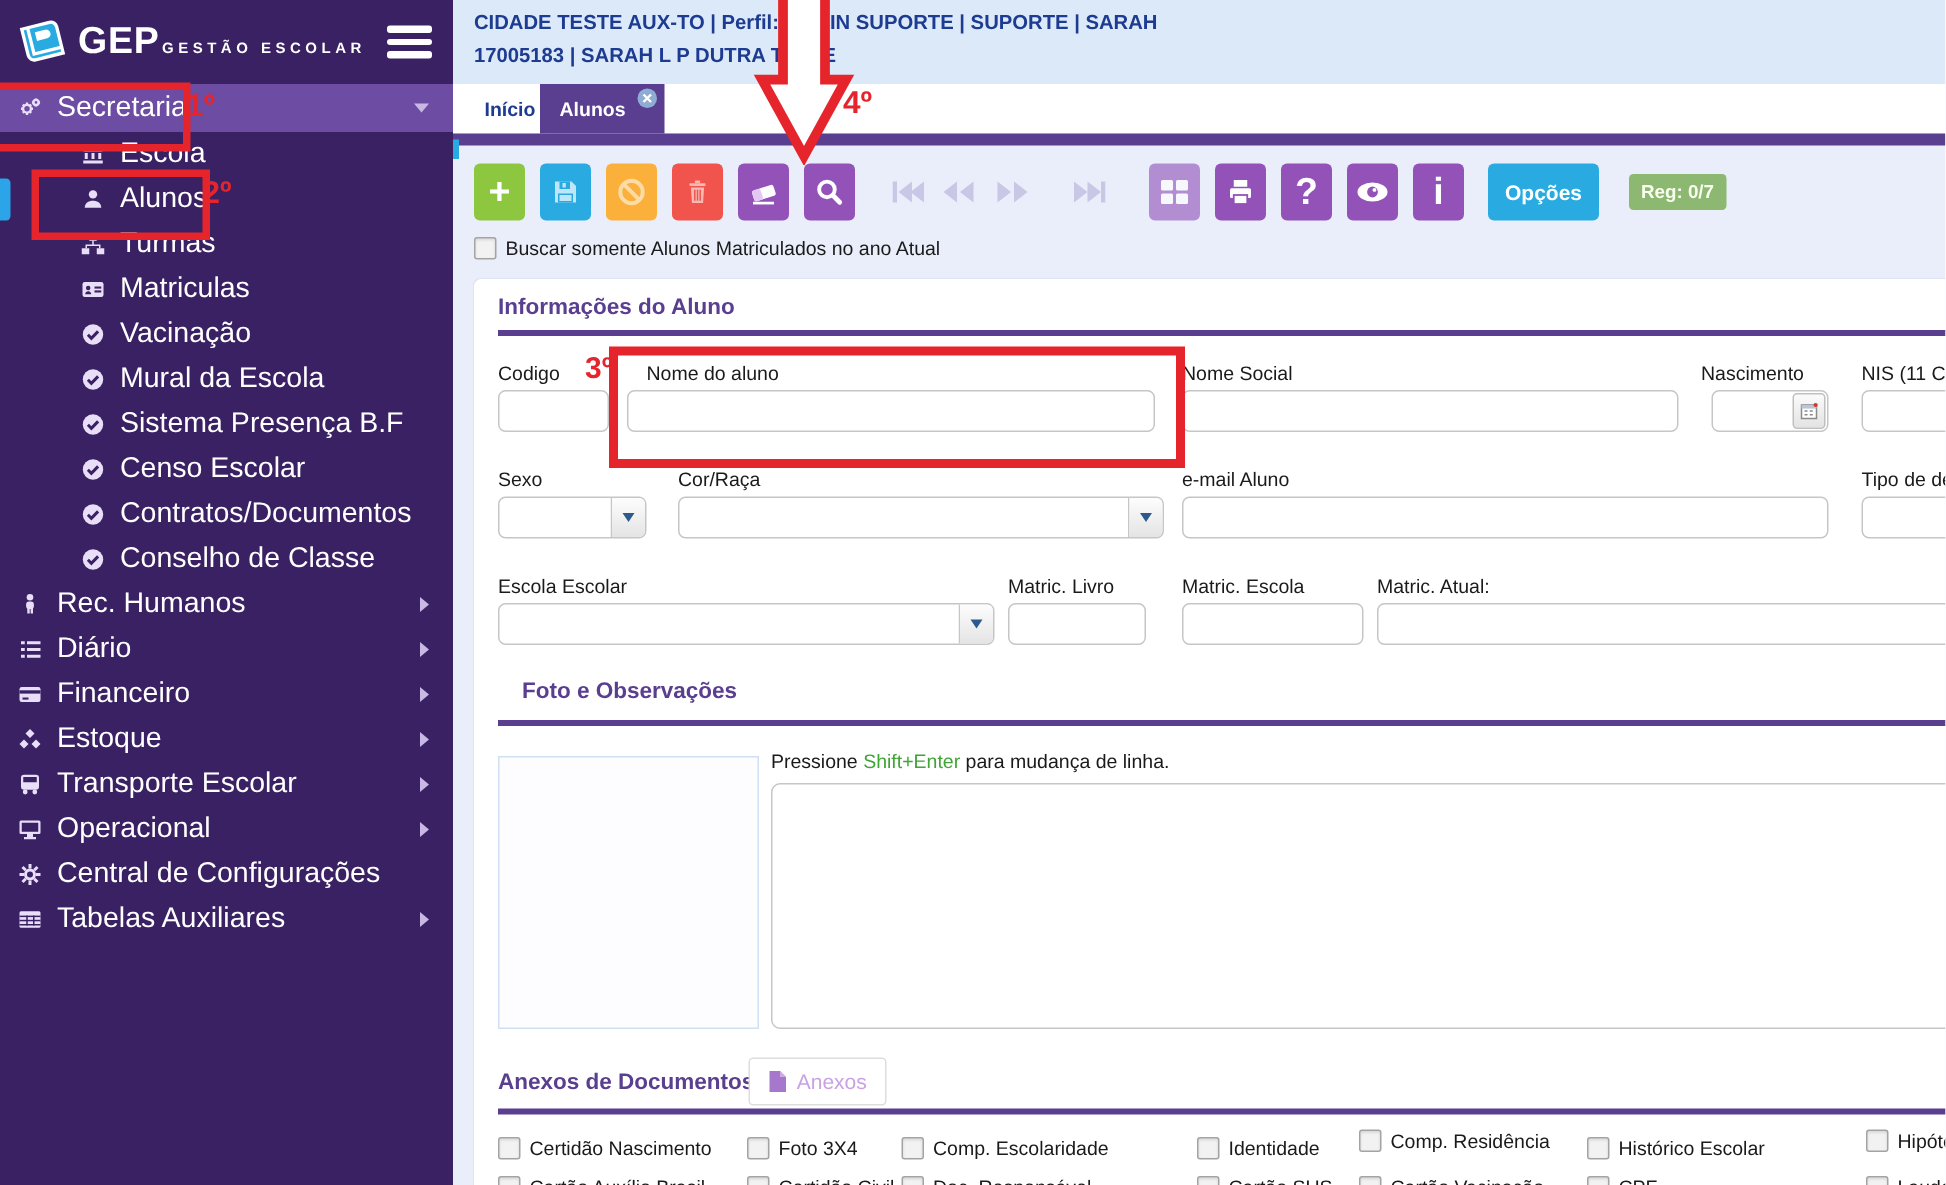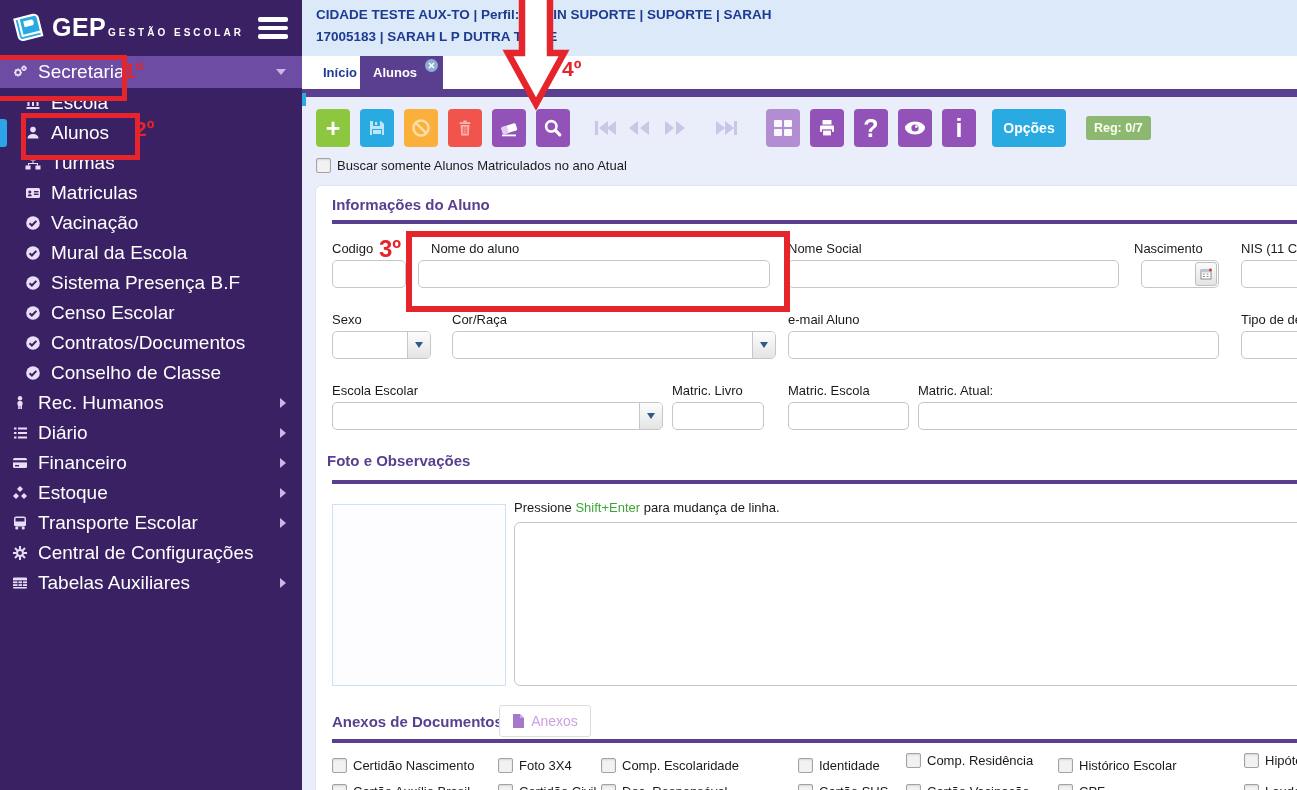--- a/index.html
+++ b/index.html
@@ -11,21 +11,21 @@
   .logo-bar{position:relative;height:56px;}
   .logo-ic{position:absolute;left:8px;top:7px;}
   .brand{position:absolute;left:52px;top:13px;font-size:25px;font-weight:bold;color:#fff;letter-spacing:.5px;}
   .brand-sub{position:absolute;left:108px;top:27px;font-size:10px;color:#fff;letter-spacing:3px;font-weight:bold;}
   .hamb{position:absolute;right:14px;top:17px;width:30px;height:22px;cursor:pointer;}
   .hamb span{display:block;height:4.5px;background:#fff;border-radius:2px;margin-bottom:4px;}
   .menu{position:absolute;top:56px;left:0;width:302px;}
   .mi{display:flex;align-items:center;height:30px;color:#fff;font-size:19px;position:relative;cursor:pointer;}
   .mi.head{height:32px;background:#6d4da3;}
   .mi.l0{padding-left:10px;}
-  .mi.l1{padding-left:23px;}
+  .mi.l1{padding-left:52px;}
   .mi .ic{width:19px;margin-right:9px;display:flex;justify-content:center;align-items:center;}
   .isvg{width:16px;height:16px;fill:#e8def7;}
   .caret-down{position:absolute;right:16px;width:0;height:0;border-left:5px solid transparent;border-right:5px solid transparent;border-top:6px solid #c9b7e6;}
   .sub-arrow{position:absolute;right:16px;width:0;height:0;border-top:5px solid transparent;border-bottom:5px solid transparent;border-left:6px solid #c9b7e6;}
   .selbar{position:absolute;left:0;top:1px;width:7px;height:28px;background:#2ba4e8;border-radius:0 3px 3px 0;}
 
   
   .top-header{position:absolute;left:302px;top:0;width:995px;height:56px;background:#dce9f8;}
   .hline{position:absolute;left:14px;font-size:13.5px;font-weight:bold;color:#1d3b90;white-space:nowrap;}
   .hline.l1{top:7px;} .hline.l2{top:29px;}
@@ -292,20 +292,32 @@
               <rect x="2" y="1.5" width="12" height="10" rx="2"></rect>
               <rect x="3.5" y="3" width="9" height="3.5" fill="#3a2163"></rect>
               <circle cx="4.8" cy="13" r="1.6"></circle>
               <circle cx="11.2" cy="13" r="1.6"></circle>
             </svg>
         </span>
         <span>Transporte Escolar</span>
         <i class="sub-arrow"></i>
       </div>
 
+      <div class="mi l0">
+        <span class="ic">
+          <svg class="isvg" viewBox="0 0 16 16">
+              <rect x="1" y="2" width="14" height="9" rx="1"></rect>
+              <rect x="2.5" y="3.5" width="11" height="6" fill="#3a2163"></rect>
+              <rect x="6" y="11" width="4" height="2"></rect>
+              <rect x="4" y="13" width="8" height="1.5"></rect>
+            </svg>
+        </span>
+        <span>Operacional</span>
+        <i class="sub-arrow"></i>
+      </div>
 
       <div class="mi l0">
         <span class="ic">
           <svg class="isvg" viewBox="0 0 16 16">
               <g stroke="#e8def7" stroke-width="2" fill="none">
                 <circle cx="8" cy="8" r="3"></circle>
                 <path d="M8 1v3M8 12v3M1 8h3M12 8h3M3 3l2.2 2.2M10.8 10.8L13 13M3 13l2.2-2.2M10.8 5.2L13 3"></path>
               </g>
             </svg>
         </span>
@@ -509,21 +521,21 @@
           <i></i>
         </span>
       </div>
     <div class="flabel" style="left:356px;top:197px;">Matric. Livro</div>
     <input class="inp" style="left: 356px; top: 216px; width: 92px;" value="">
     <div class="flabel" style="left:472px;top:197px;">Matric. Escola</div>
     <input class="inp" style="left: 472px; top: 216px; width: 121px;" value="">
     <div class="flabel" style="left:602px;top:197px;">Matric. Atual:</div>
     <input class="inp" style="left: 602px; top: 216px; width: 420px;" value="">
 
-    <div class="sect" style="left:11px;top:266px;">Foto e Observações</div>
+    <div class="sect" style="left:32px;top:266px;">Foto e Observações</div>
     <div class="sectline" style="top:294px;"></div>
     <div class="photo-box"></div>
     <div class="hint">
       <span>Pressione </span><span class="key">Shift+Enter</span><span> para mudança de linha.</span>
     </div>
     <textarea class="obs" style=""></textarea>
 
     <div class="sect" style="left:16px;top:527px;">Anexos de Documentos</div>
     <div class="anexos-btn">
       <svg width="13" height="16" viewBox="0 0 13 16">
@@ -591,18 +603,18 @@
         <span class="cb"></span>
         <span>Laudo</span>
       </div>
   </div>
 
   <div class="ann-box" style="left:-5px;top:55px;width:122px;height:36px;"></div>
   <div class="ann-step" style="left:124px;top:59px;">1º</div>
   <div class="ann-box" style="left:21px;top:113px;width:109px;height:37px;"></div>
   <div class="ann-step" style="left:135px;top:117px;">2º</div>
   <div class="ann-box" style="left:406px;top:231px;width:372px;height:69px;border-width:6px;"></div>
-  <div class="ann-step" style="left:379px;top:235px;font-size:24px;">3º</div>
+  <div class="ann-step" style="left:390px;top:235px;font-size:20px;">3º</div>
   <svg class="ann-arrow" style="left:495px;top:0;" width="82" height="110" viewBox="0 0 82 110">
     <path d="M27 -10 L27 53 L13 53 L41 104 L69 53 L55 53 L55 -10 Z" fill="#fff" stroke="#e5242b" stroke-width="6.5"></path>
   </svg>
   <div class="ann-step" style="left:562px;top:57px;">4º</div>
 </div>
 
 </body></html>

